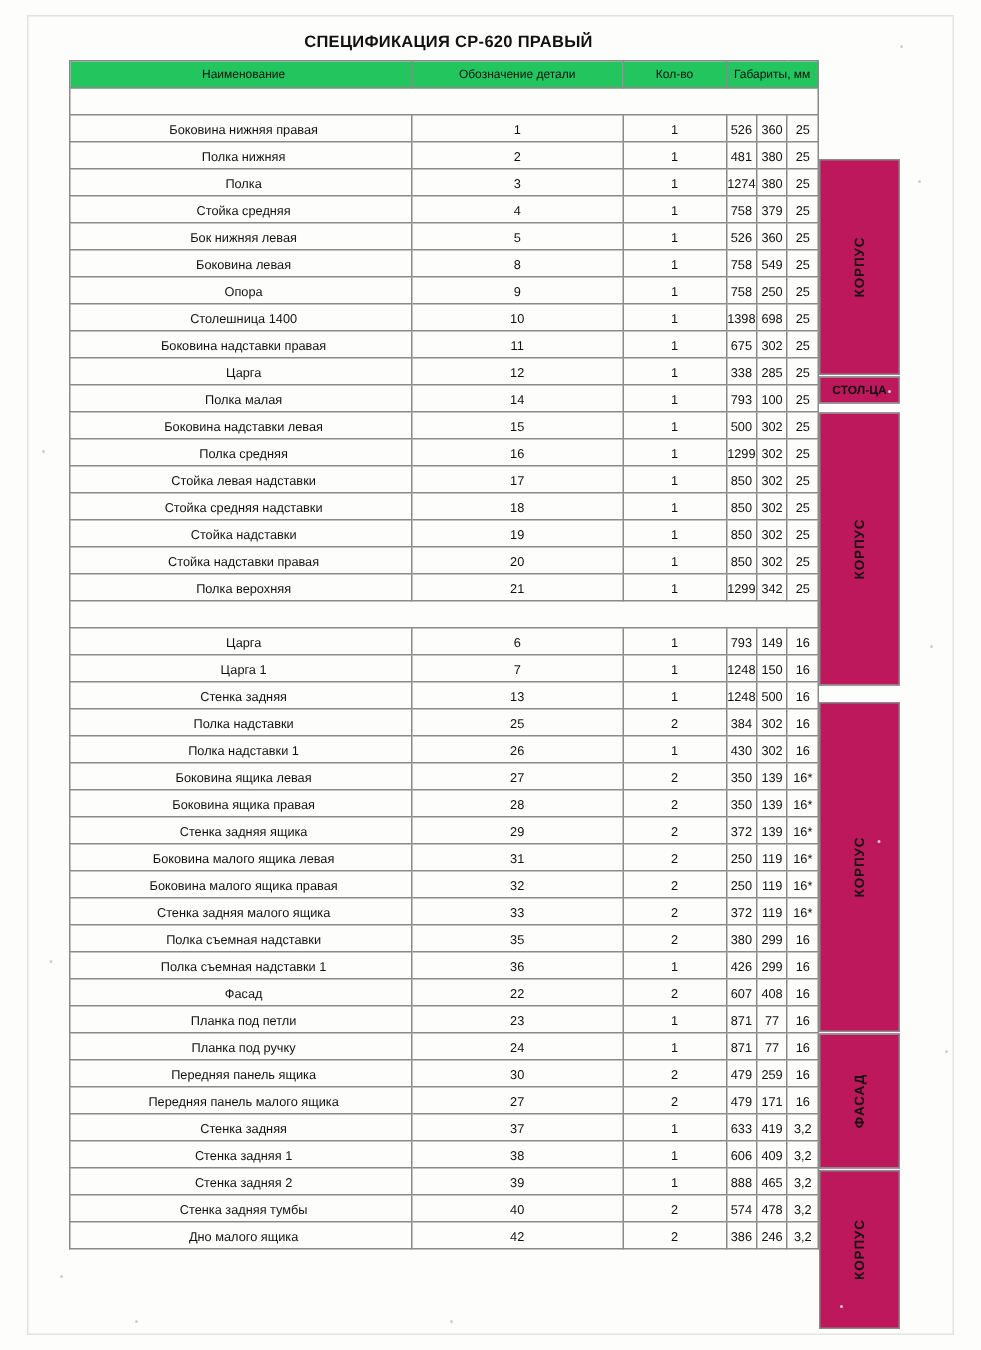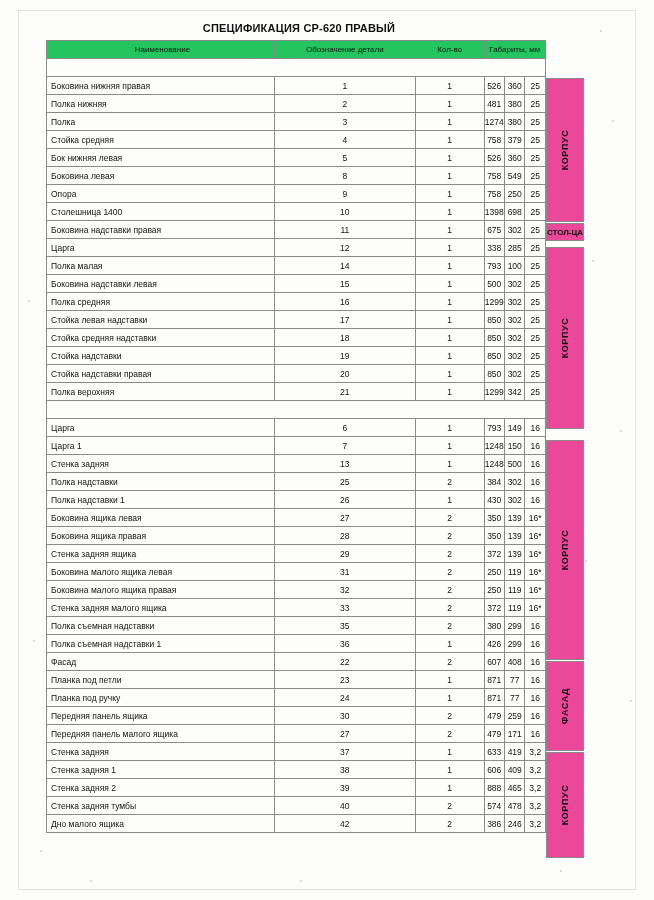--- a/index.html
+++ b/index.html
@@ -59,45 +59,46 @@
     height: 17px;
     vertical-align: middle;
   }
   .hdr th {
     font-size: 8px;
     font-weight: normal;
     text-align: center;
     height: 19px;
     background: #22c55e;
   }
-  .c-name   { width: 184px; text-align: left; padding-left: 4px !important; }
+  .c-name   { width: 184px; text-align: center; padding-left: 4px !important; }
   .c-desig  { width: 116px; text-align: center; margin-left: 36px; }
   .c-qty    { width: 56px;  text-align: center; }
   .c-d1     { width: 50px;  text-align: center; }
   .c-d2     { width: 50px;  text-align: center; }
   .c-d3     { width: 44px;  text-align: center; }
   .spacer-row td {
     border: none;
     height: 11px;
   }
   
   .groups {
     position: absolute;
     left: 546px;
     top: 40px;
     width: 56px;
     height: 790px;
   }
   .group-box {
     position: absolute;
     left: 0;
-    width: 38px;
+    width: 54px;
     border: 1px solid #8a8a8a;
     box-sizing: border-box;
-    background: #ec4899;
+    background: #be185d;
+    margin-top: 28px;
   }
   .group-label {
     position: absolute;
     left: 50%;
     top: 50%;
     transform: translate(-50%, -50%) rotate(-90deg);
     white-space: nowrap;
     font-size: 9px;
     font-weight: bold;
     letter-spacing: 0.6px;

